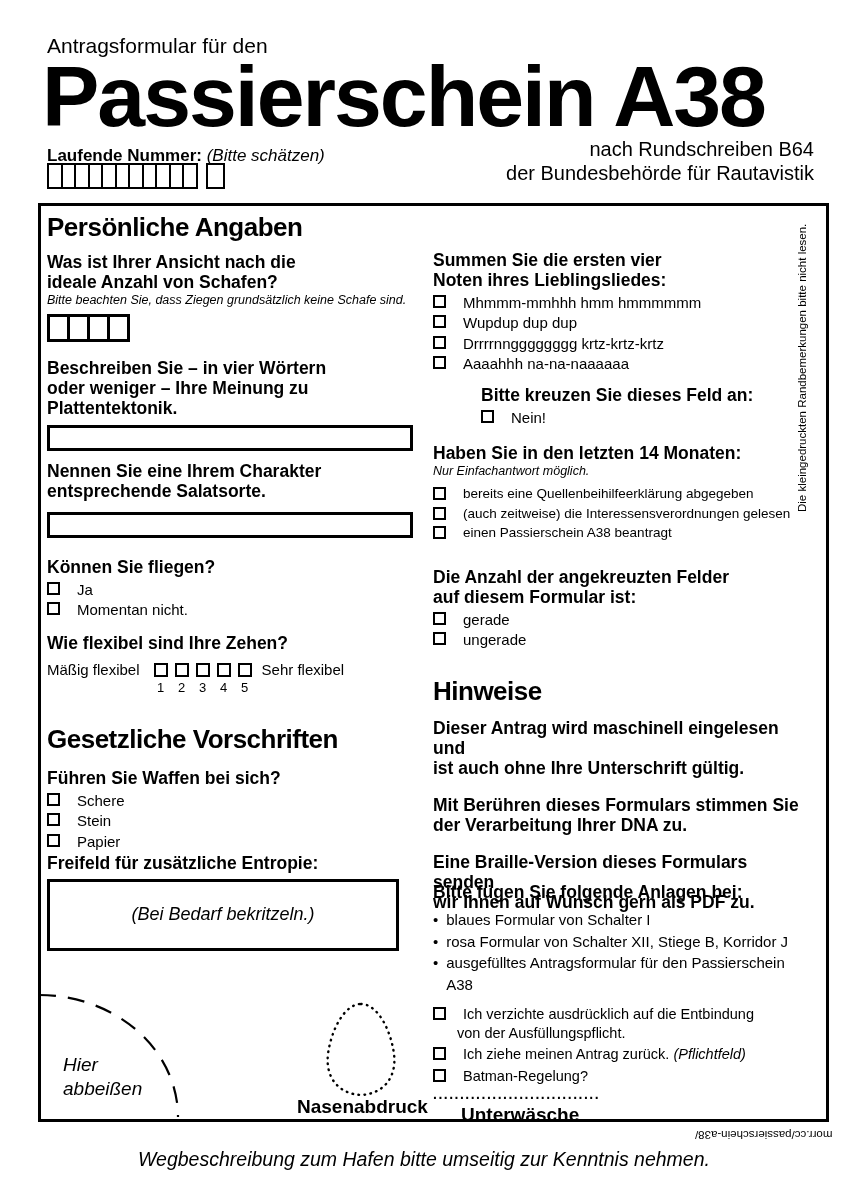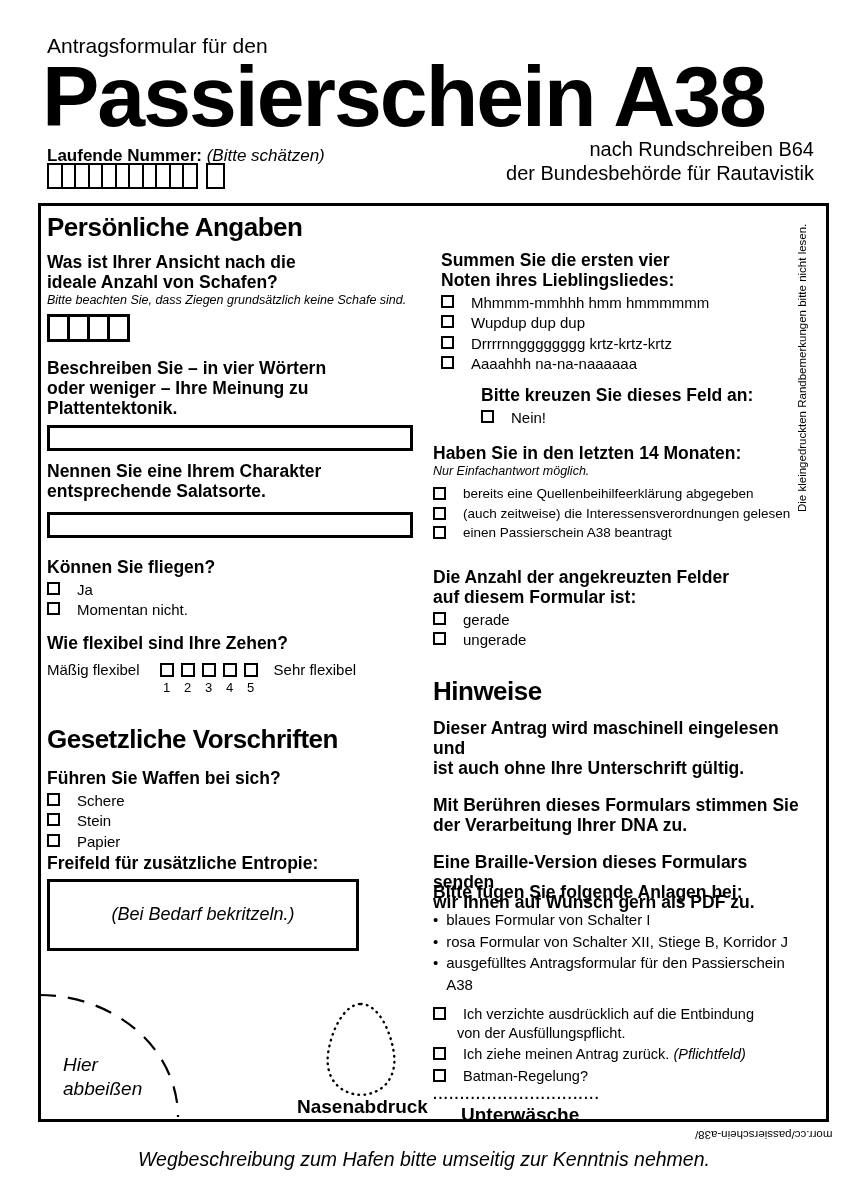--- a/index.html
+++ b/index.html
@@ -37,26 +37,26 @@
   .cb-row { display:flex; align-items:flex-start; gap:17px; margin-top:4px; font-size:15px; line-height:1.1; }
   .cb-row .cb { margin-top:0; }
   .cb-row.small { font-size:13.5px; margin-top:5px; }
 
   .field { border:3px solid #000; background:#fff; width:366px; height:26px; }
 
   .sheepboxes { display:flex; }
   .sheepboxes .cell { width:23px; height:28px; border:3px solid #000; margin-left:-3px; background:#fff; }
   .sheepboxes .cell:first-child { margin-left:0; }
 
-  .flexi-row { display:flex; align-items:flex-start; gap:6px; font-size:15px; }
+  .flexi-row { display:flex; align-items:flex-start; font-size:15px; }
   .flexi-scale { display:flex; gap:7px; margin:2px 10px 0 14px; }
   .flexi-scale .step { display:flex; flex-direction:column; align-items:center; gap:3px; font-size:13px; }
   .flexi-scale .cb { width:14px; height:14px; }
 
-  .entropy-box { border:3px solid #000; width:312px; height:72px; margin-top:5px;
+  .entropy-box { border:3px solid #000; width:352px; height:72px; margin-top:5px;
                  display:flex; align-items:center; justify-content:center; }
   .entropy-box .ph { font-style:italic; font-size:18px; }
 
   .hint-par { font-size:17.5px; font-weight:bold; line-height:1.14; margin-bottom:17px; }
 
   .bullets { font-size:15px; line-height:1.45; margin-top:6px; }
   .bullets .li { display:flex; gap:8px; }
   .bullets .dot { font-size:15px; }
 
   .final .cb-row { font-size:14.5px; margin-top:6px; }
@@ -200,21 +200,21 @@
     <div class="abs" style="left:0;top:648px;">
       <div class="q">Freifeld für zusätzliche Entropie:</div>
       <div class="entropy-box">
         <span class="ph">(Bei Bedarf bekritzeln.)</span>
       </div>
     </div>
   </div>
 
   <div class="col-right">
 
-    <div class="abs" style="left:8px;top:45px;">
+    <div class="abs" style="left:0;top:45px;">
       <div class="q">Summen Sie die ersten vier</div>
       <div class="q">Noten ihres Lieblingsliedes:</div>
       <div class="cb-row">
           <span class="cb"></span>
           <span>Mhmmm-mmhhh hmm hmmmmmm</span>
         </div>
       <div class="cb-row">
           <span class="cb"></span>
           <span>Wupdup dup dup</span>
         </div>

